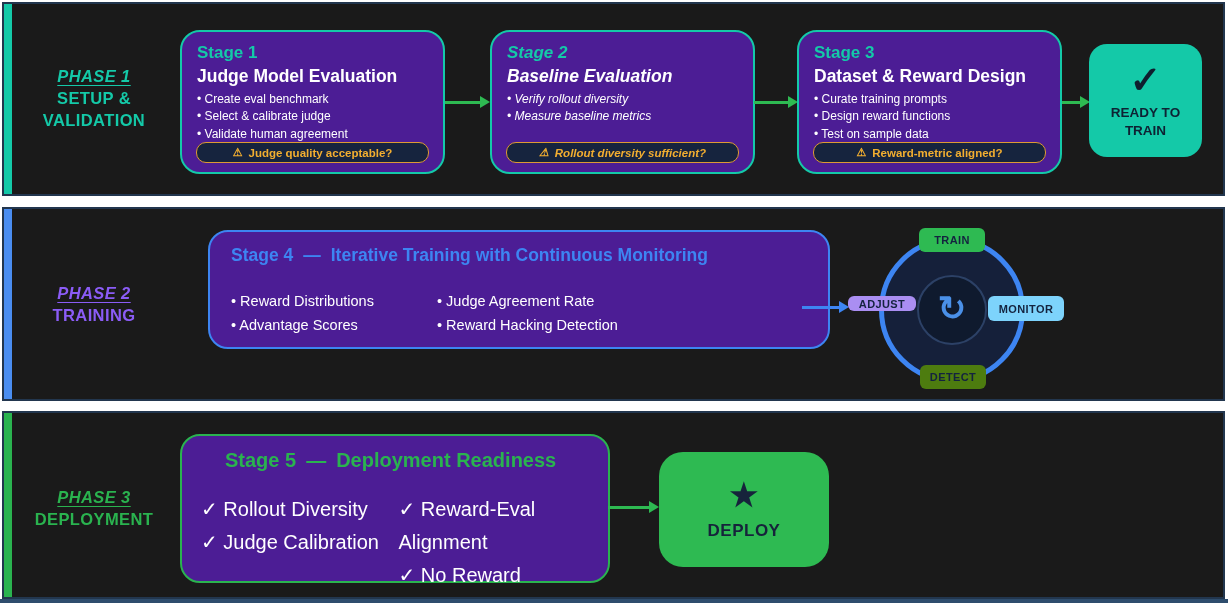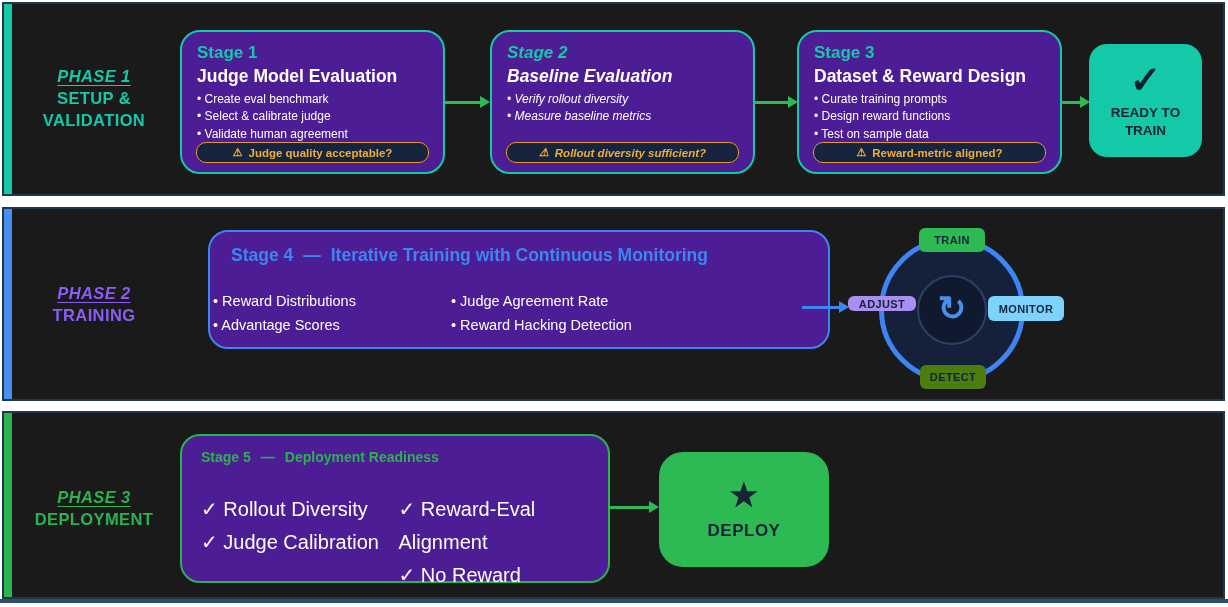--- a/index.html
+++ b/index.html
@@ -58,38 +58,38 @@
   .tile-ready { left:1085px; top:40px; width:113px; height:113px; background:#14c9a8; border-radius:18px;
                 font-size:13.5px; line-height:1.35; }
   .tile-ready .check { font-size:38px; line-height:1; margin-bottom:5px; color:#0e1e2e; }
   .tile-deploy { left:655px; top:39px; width:170px; height:115px; background:#2eba52; border-radius:24px;
                  font-size:17px; letter-spacing:.5px; color:#16233b; }
   .tile-deploy .star { font-size:32px; line-height:1; margin-bottom:10px; color:#16233b; }
 
   .s4-card { left:176px; top:21px; width:622px; height:119px; padding:13px 21px;margin-left:28px; }
   .s4-title { font-size:17.5px; font-weight:bold; color:#3d85f2; white-space:nowrap; }
   .s4-title .sep { margin:0 10px; }
-  .metric-cols { position:absolute; top:58px; left:3px; right:16px; display:flex;gap:32px; }
+  .metric-cols { position:absolute; top:58px; left:21px; right:16px; display:flex; }
   .mcol { color:#ffffff; font-size:14.5px; font-weight:500; line-height:1.65; list-style:none; }
   .mcol-1 { width:206px; } .mcol-2 { width:240px; }
 
   .loop-outer { position:absolute; left:875px; top:28px; width:146px; height:146px; border-radius:50%;
                 background:#15203a; border:5px solid #3d85f2; }
   .loop-inner { position:absolute; left:913px; top:66px; width:70px; height:70px; border-radius:50%;
                 background:#0f1a2e; border:2px solid #2c4166; display:flex; align-items:center; justify-content:center; }
   .loop-inner .cycle { color:#4a90e8; font-size:34px; font-weight:bold; line-height:1; transform:translateY(-2px); }
   .loop-badge { position:absolute; border-radius:6px; display:flex; align-items:center; justify-content:center;
                 font-size:11px; font-weight:bold; color:#14233f; letter-spacing:.4px; }
   .lb-train   { left:915px; top:19px;  width:66px; height:24px; background:#2eba52; }
   .lb-monitor { left:984px; top:87px;  width:76px; height:25px; background:#7dd3fc; }
   .lb-detect  { left:916px; top:156px; width:66px; height:24px; background:#4d7c0f; }
   .lb-adjust  { left:844px; top:87px;  width:68px; height:15px; background:#aa8ef2; }
 
   .s5-card { left:176px; top:21px; width:430px; height:149px; padding:13px 19px; }
-  .s5-title { font-size:14px; font-weight:bold; color:#2ab34f; white-space:nowrap; }
+  .s5-title { font-size:20px; font-weight:bold; color:#2ab34f; white-space:nowrap;margin-left:24px; }
   .s5-title .sep { margin:0 10px; }
   .check-cols { position:absolute; top:57px; left:19px; right:10px; display:flex; }
   .ccol { color:#ffffff; font-size:20px; font-weight:400; line-height:1.65; list-style:none; }
   .ccol-1 { width:198px; } .ccol-2 { width:200px; }
 </style>
 </head>
 <body>
 
 <div id="stage-canvas">
 

